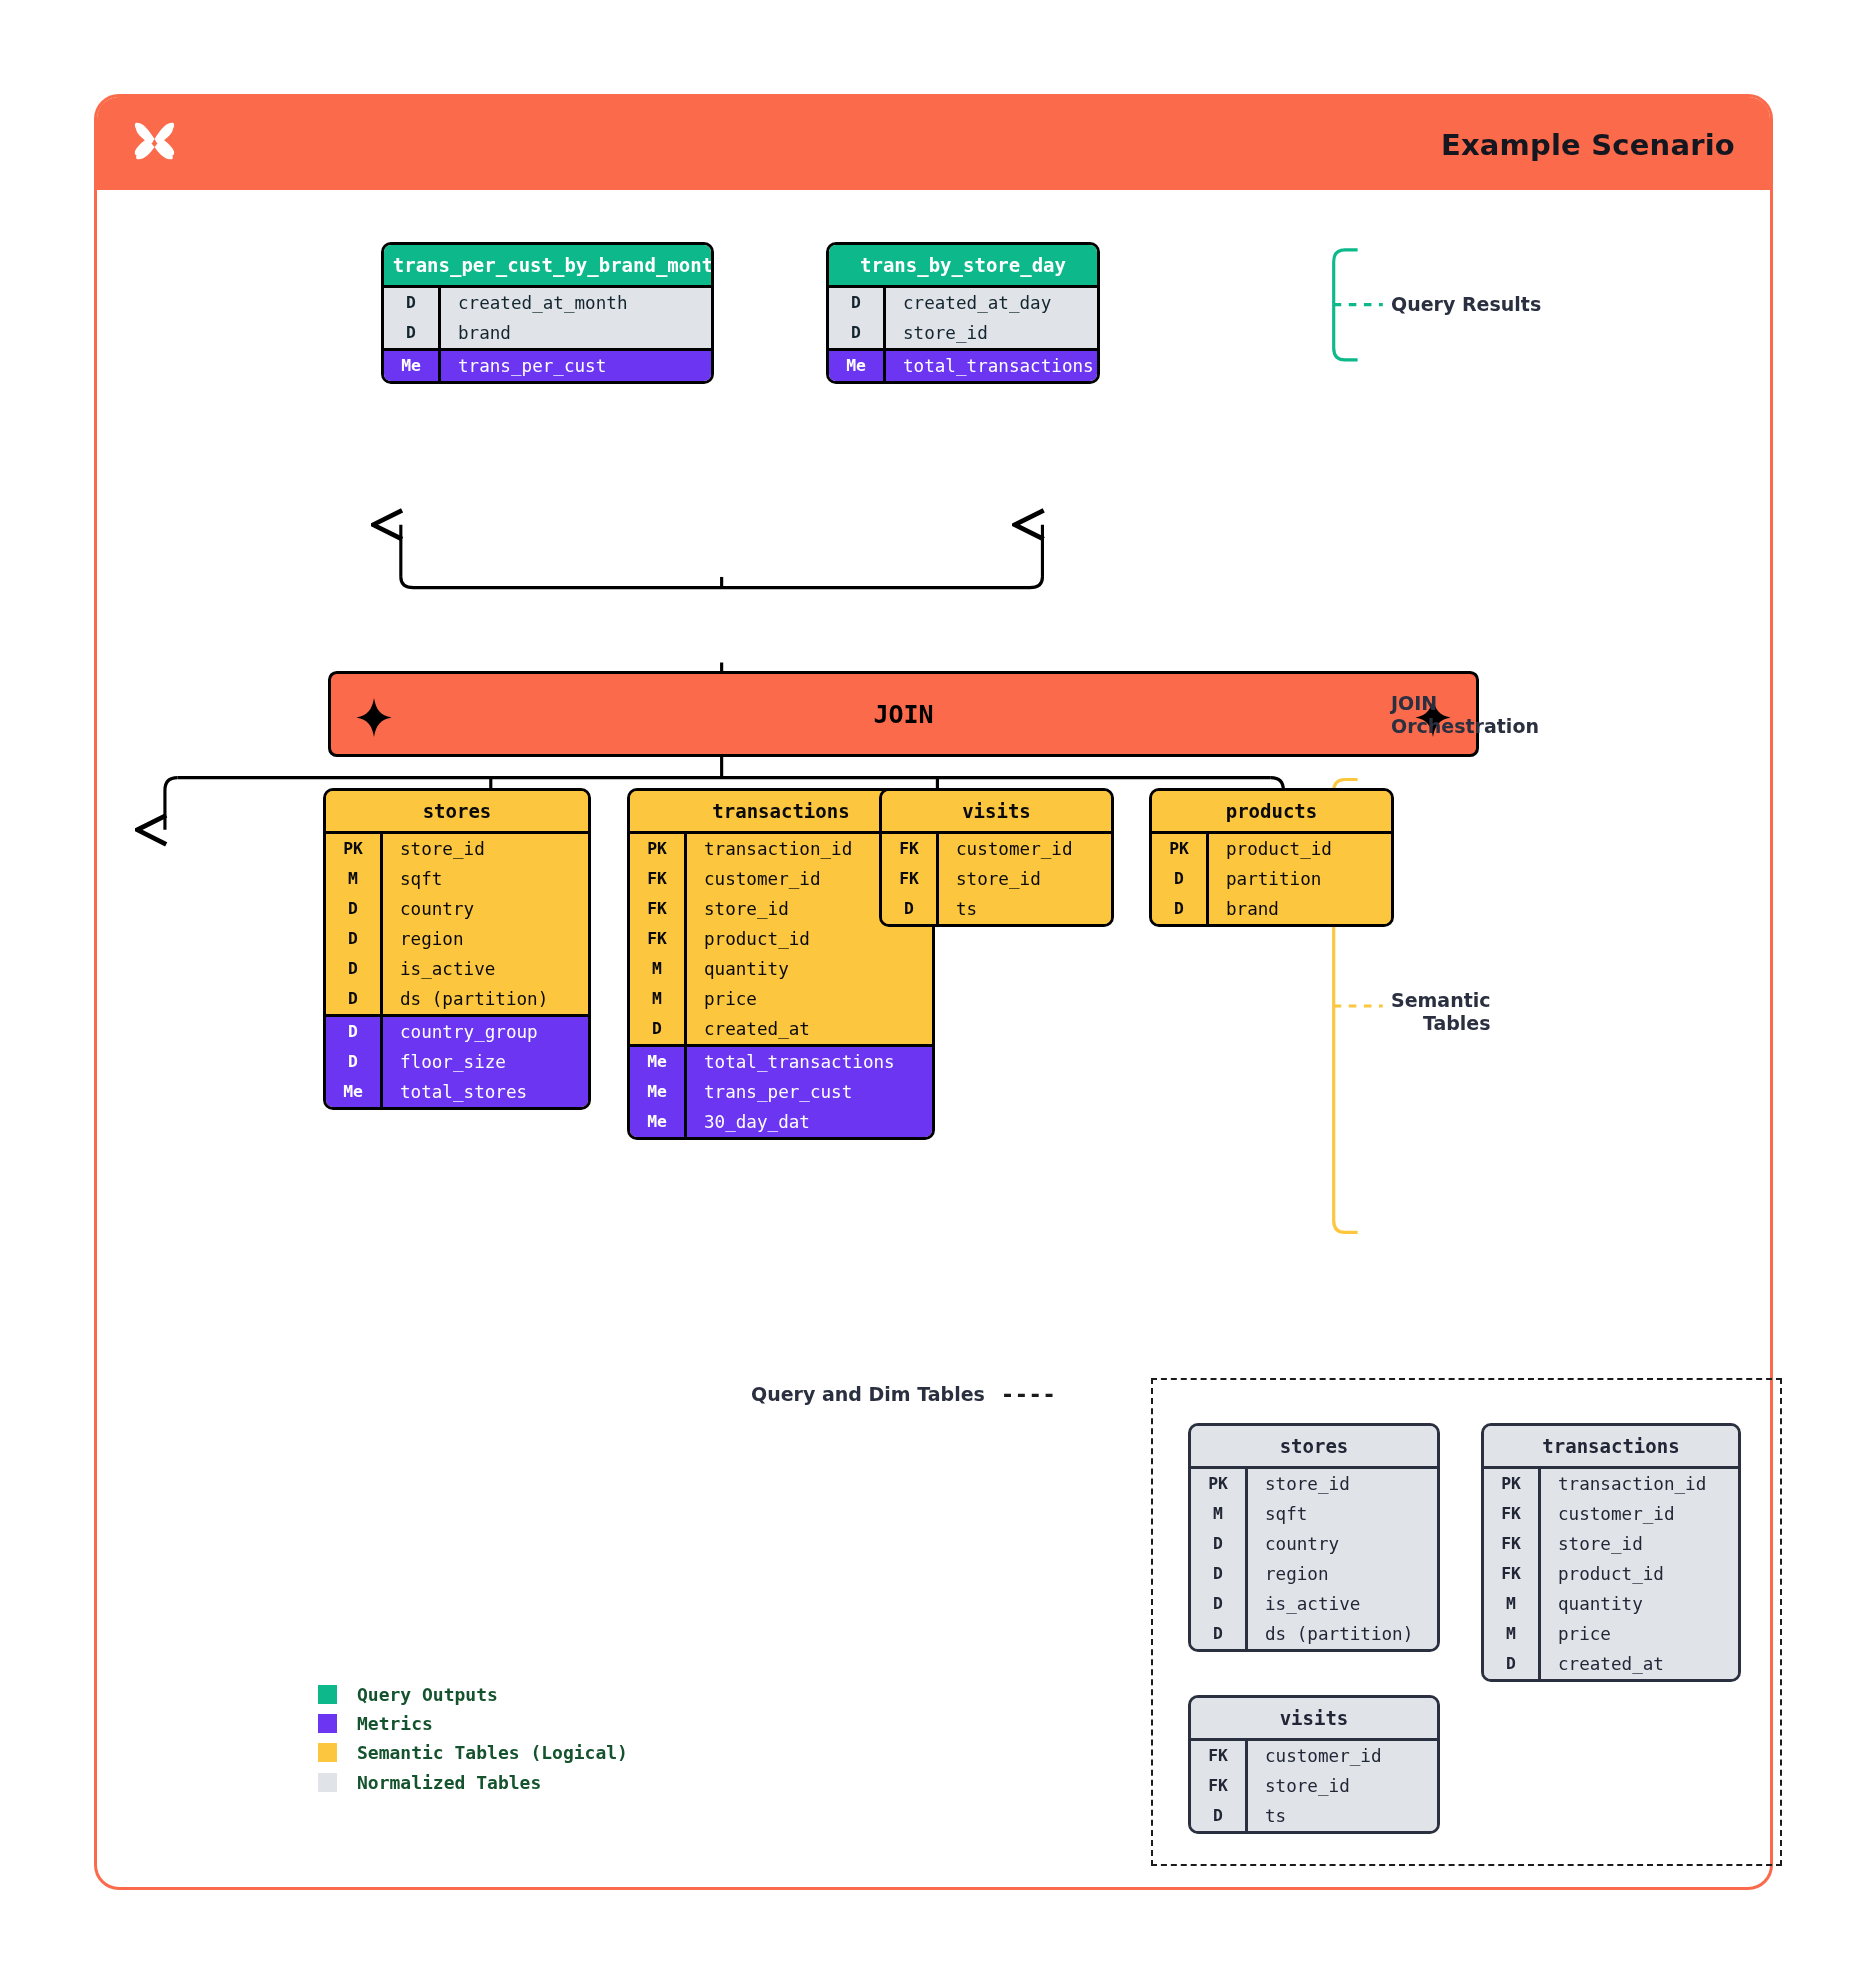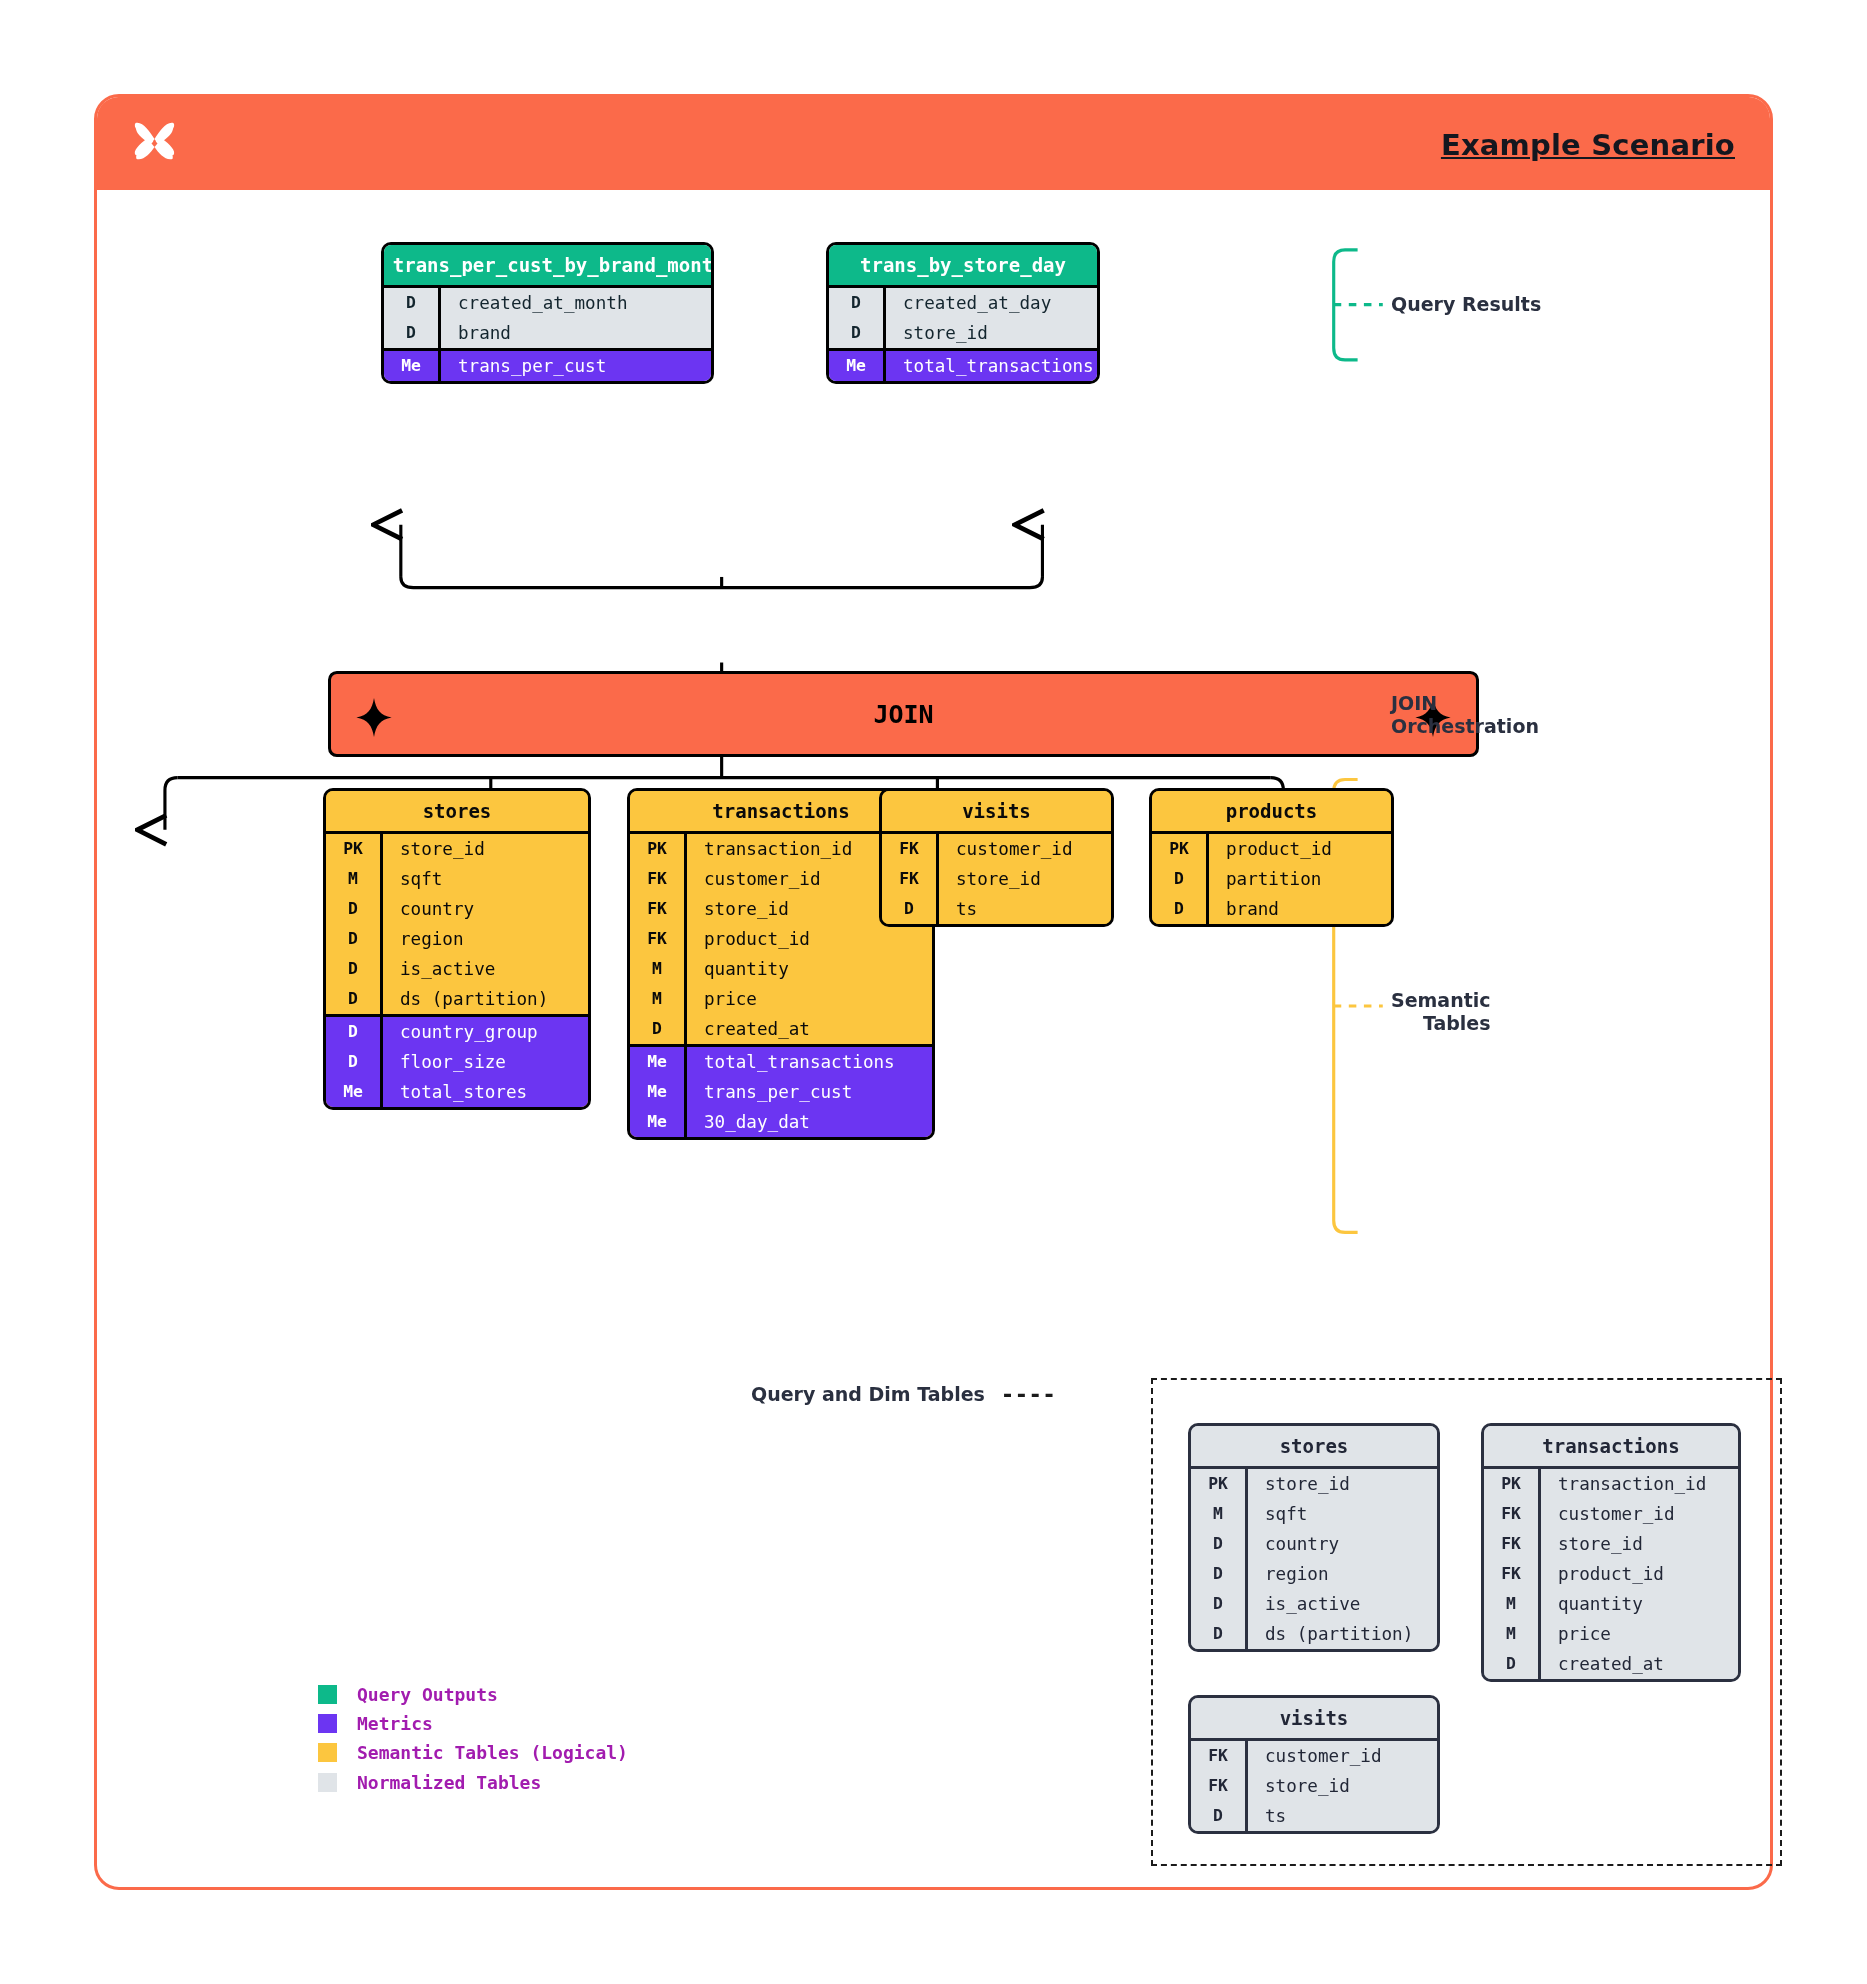--- a/index.html
+++ b/index.html
@@ -6,21 +6,21 @@
   body{width:1868px;height:1985px;position:relative;
        font-family:"DejaVu Sans",sans-serif;-webkit-font-smoothing:antialiased;}
 
   
   #frame{position:absolute;left:94px;top:94px;width:1679px;height:1796px;
          border:3.8px solid #FB6A4A;border-radius:25px;box-sizing:border-box;background:#fff;}
   #header{position:absolute;left:0;top:0;width:100%;height:93px;
           background:#FB6A4A;border-radius:21.4px 21.4px 0 0;box-sizing:border-box;}
   #logo{position:absolute;left:31px;top:22.6px;width:53px;height:50px;}
   #title{position:absolute;right:35px;top:31px;font-size:29px;font-weight:bold;
-         color:#14171F;letter-spacing:0.2px;font-family:"DejaVu Sans",sans-serif;text-decoration:underline;}
+         color:#14171F;letter-spacing:0.2px;font-family:"DejaVu Sans",sans-serif;}
 
   
   .tbl{position:absolute;border:3.1px solid #000;border-radius:10px;overflow:hidden;
        box-sizing:border-box;font-family:"DejaVu Sans Mono",monospace;}
   .tbl .hd{text-align:center;font-weight:bold;font-size:19px;line-height:1;
            padding:10.7px 8.8px 10.7px;border-bottom:3.1px solid #000;}
   .rows{display:block;}
   .row{display:flex;align-items:center;}
   .row .k{width:54px;flex:0 0 54px;text-align:center;font-size:16.4px;font-weight:bold;
           border-right:3.1px solid #000;align-self:stretch;display:flex;align-items:center;
@@ -51,21 +51,21 @@
   .spark{position:absolute;top:24px;width:38px;height:39px;}
 
   
   .ann{position:absolute;font-family:"DejaVu Sans",sans-serif;font-size:19px;
        font-weight:bold;color:#2A3040;line-height:1.22;}
 
   
   #legend{position:absolute;left:221px;top:1587px;}
   .lg{display:flex;align-items:center;margin-bottom:8.2px;}
   .sw{width:19px;height:19px;margin-right:20px;flex:0 0 19px;}
-  .lglab{font-family:"DejaVu Sans Mono",monospace;font-size:18px;font-weight:bold;color:#a21caf;}
+  .lglab{font-family:"DejaVu Sans Mono",monospace;font-size:18px;font-weight:bold;color:#14532d;}
 
   
   #factbox{position:absolute;left:1054px;top:1281px;width:631px;height:488px;
            border:2.5px dashed #1B1B1B;box-sizing:border-box;}
 
   svg.ovl{position:absolute;left:0;top:0;width:1868px;height:1985px;pointer-events:none;}
 </style>
 </head>
 <body>
 

